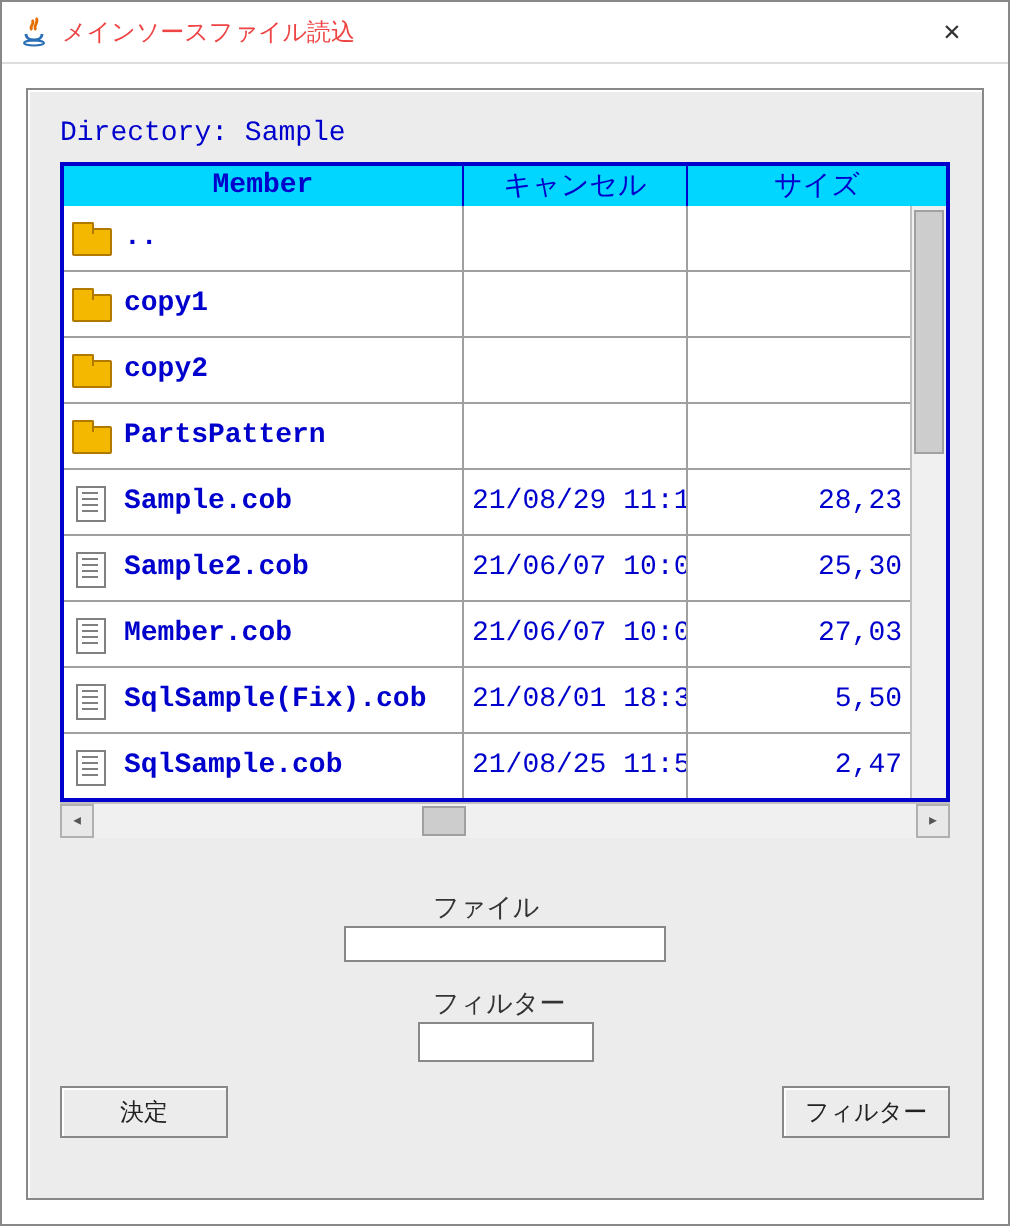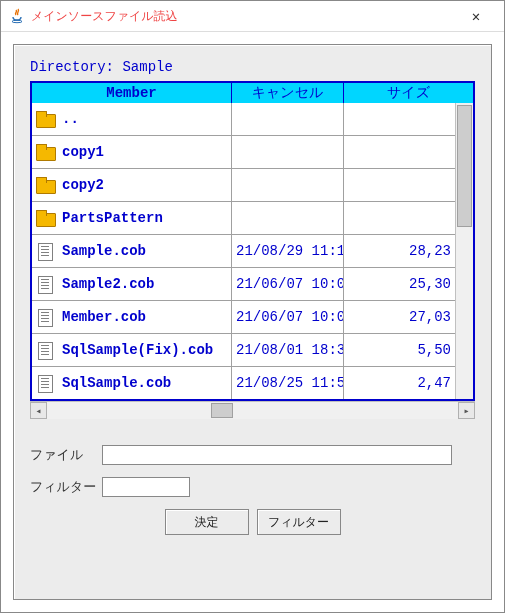--- a/index.html
+++ b/index.html
@@ -211,40 +211,41 @@
     width:20px;
     background:#cdcdcd;border:1px solid #a0a0a0;
   }
   .form-area {
     margin-top: 26px;
   }
   .form-row {
     display:flex;
     align-items:center;
     margin-bottom:12px;
+    flex-direction:column;
   }
   .form-label{
     width:72px;
     color:#333;
     font-size:13px;
   }
   .form-input{
     height:20px;
     border:1px solid #888;
     background:#fff;
     box-sizing:border-box;
     padding:1px 3px;
     font-family:inherit;
     font-size:12px;
   }
   .form-input.file-in{flex:1; max-width:350px;}
   .form-input.filter-in{width:88px;}
   .button-row{
     display:flex;
-    justify-content:center;
+    justify-content:space-between;
     gap:8px;
     margin-top:6px;
   }
   .btn{
     min-width:62px;
     height:24px;
     padding:0 10px;
     background:#ececec;
     border:1px solid #888;
     box-shadow:inset 1px 1px 0 #fff;

